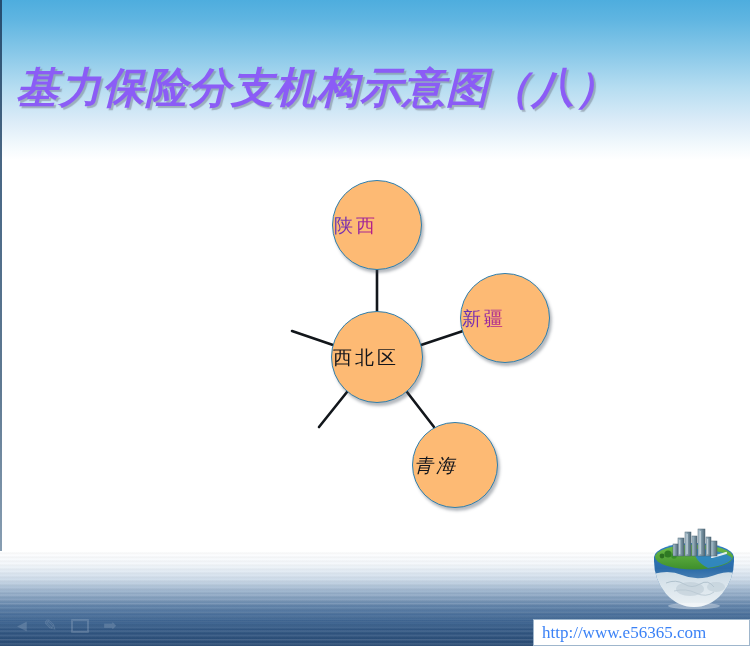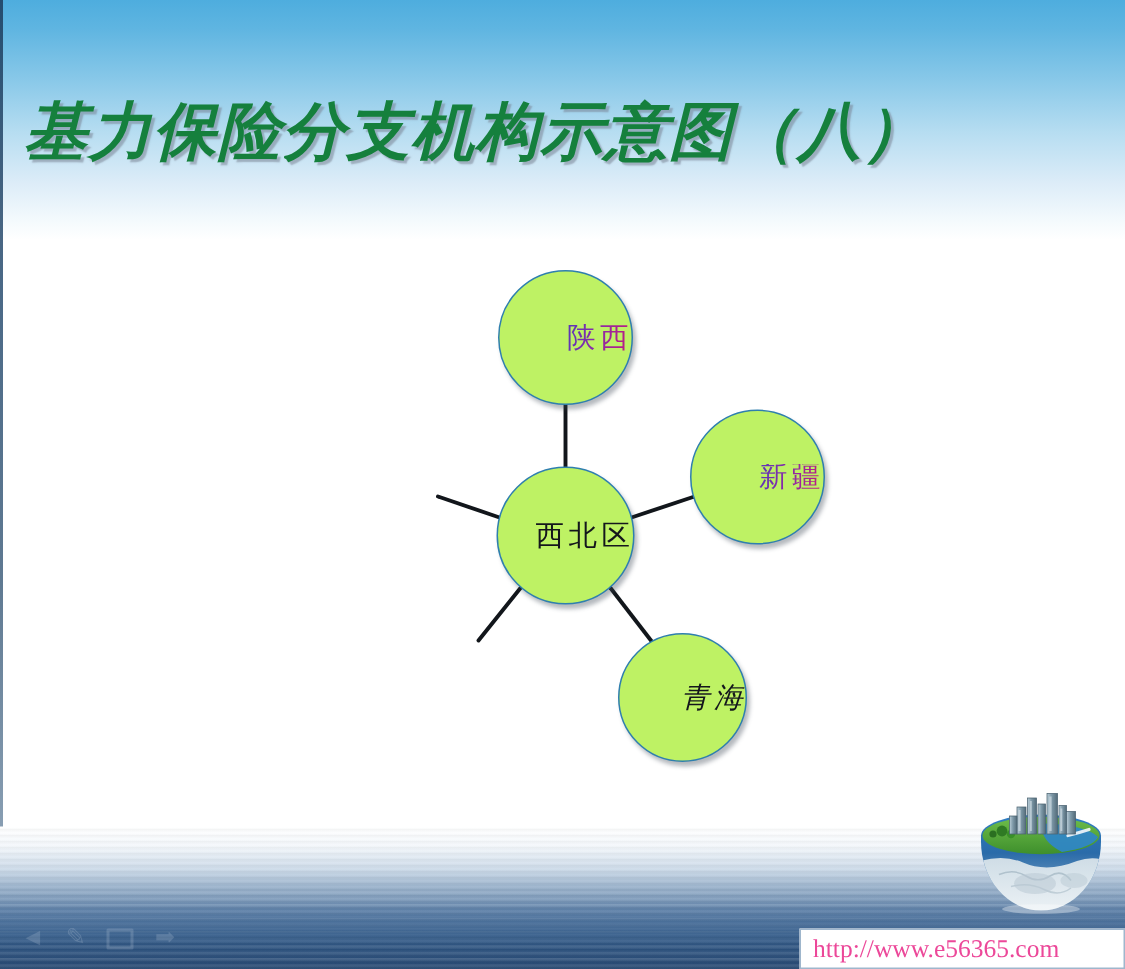--- a/index.html
+++ b/index.html
@@ -80,42 +80,42 @@
   .title {
     position: absolute;
     left: 0;
     top: 60px;
     width: 634px;
     text-align: center;
     font-size: 42px;
     font-weight: bold;
     font-style: italic;
     letter-spacing: 1px;
-    color: #15803d;
+    color: #8b5cf6;
     text-shadow: 2px 2px 1px rgba(120,130,145,0.55);
     white-space: nowrap;
   }
 
   
   .diagram {
     position: absolute;
     left: 0;
     top: 0;
     width: 750px;
     height: 646px;
   }
   .node {
     position: absolute;
     border-radius: 50%;
-    background: #bef264;
+    background: #fdba74;
     border: 1.3px solid #2f7fae;
     box-shadow: 2px 3px 3px rgba(60,70,85,0.38);
     display: flex;
     align-items: center;
-    justify-content: flex-end;
+    justify-content: flex-start;
     box-sizing: border-box;
   }
   .node-label {
     font-family: "DejaVu Serif", "Liberation Serif", serif;
     font-size: 19px;
     letter-spacing: 3px;
     white-space: nowrap;
     line-height: 1;
     transform: translateX(1px);
   }
@@ -146,21 +146,21 @@
     width: 217px;
     height: 27px;
     background: #ffffff;
     border: 1px solid #9fb6cc;
     box-sizing: border-box;
     display: flex;
     align-items: center;
     padding-left: 8px;
     font-family: "Liberation Serif", "DejaVu Serif", serif;
     font-size: 17px;
-    color: #ec4899;
+    color: #3b82f6;
   }
 
   
   .nav-controls {
     position: absolute;
     left: 14px;
     bottom: 12px;
     display: flex;
     align-items: center;
     gap: 14px;

